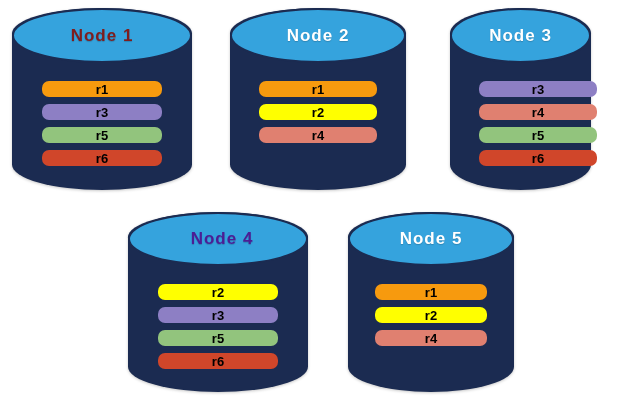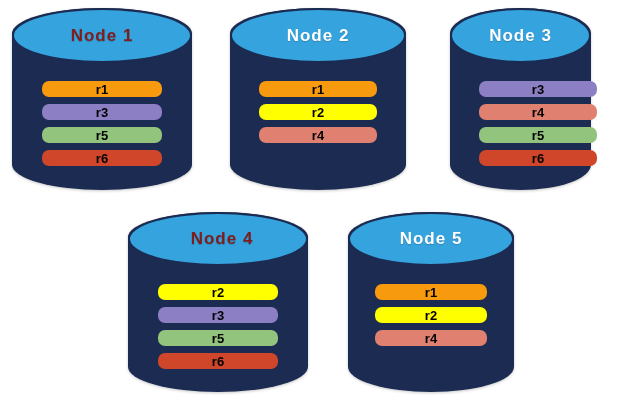--- a/index.html
+++ b/index.html
@@ -143,21 +143,21 @@
         </div>
         <div class="bar" style="background: rgb(208, 70, 42);">
           <span class="bar-label">r6</span>
         </div>
       </div>
     </div>
     <div class="node" style="left: 128px; top: 212px; width: 180px; height: 180px;">
       <div class="cyl-body" style="background: rgb(27, 43, 81);"></div>
       <div class="cyl-mid" style="top: 24px; height: 126px; background: rgb(27, 43, 81);"></div>
       <div class="cyl-top" style="height: 54px; top: 0px; background: rgb(53, 163, 221); border-color: rgb(27, 43, 81);">
-        <span class="cyl-top-label" style="color: #7f1d1d; margin-left: 8px;">Node  4</span>
+        <span class="cyl-top-label" style="color: #4c1d95; margin-left: 8px;">Node  4</span>
       </div>
       <div class="bars" style="left: 30px; width: 120px; top: 72px;">
         <div class="bar" style="background: rgb(255, 255, 0);">
           <span class="bar-label">r2</span>
         </div>
         <div class="bar" style="background: rgb(141, 127, 196);">
           <span class="bar-label">r3</span>
         </div>
         <div class="bar" style="background: rgb(146, 196, 125);">
           <span class="bar-label">r5</span>

